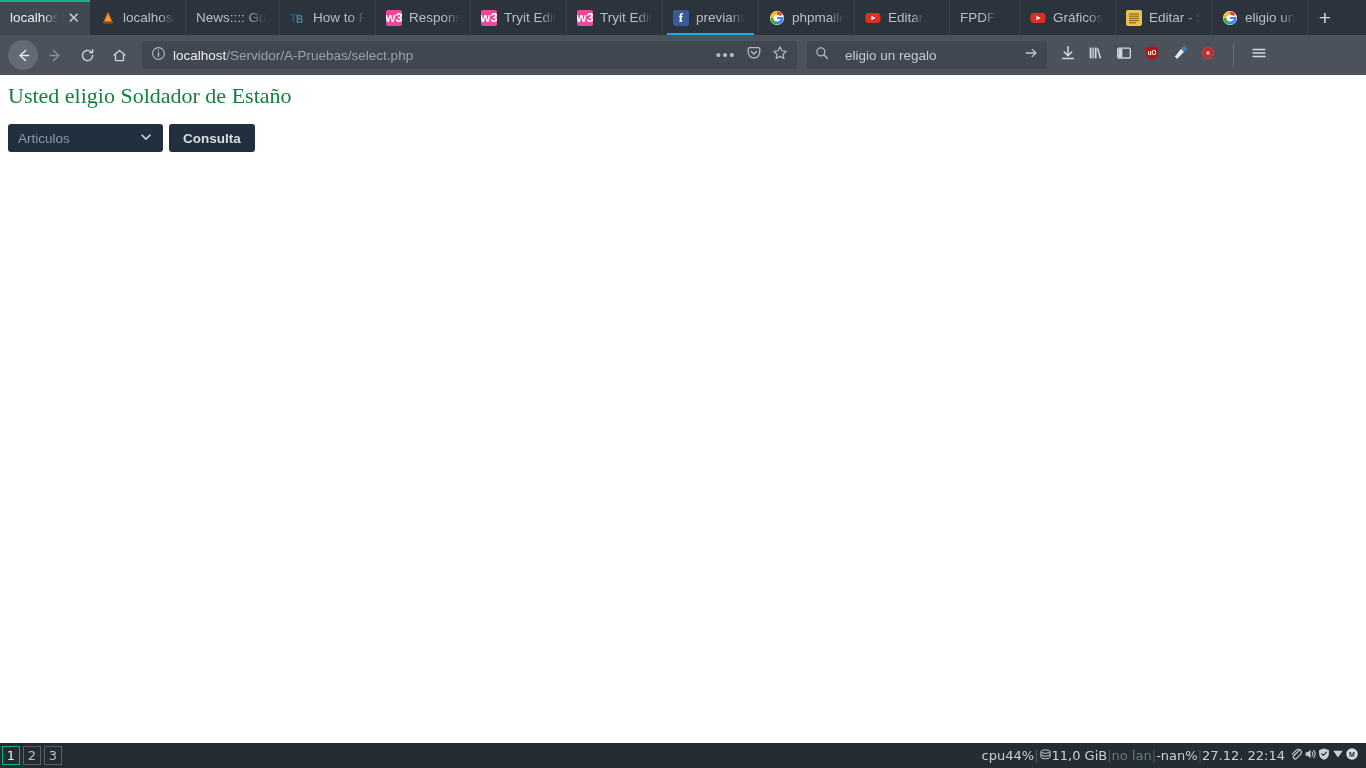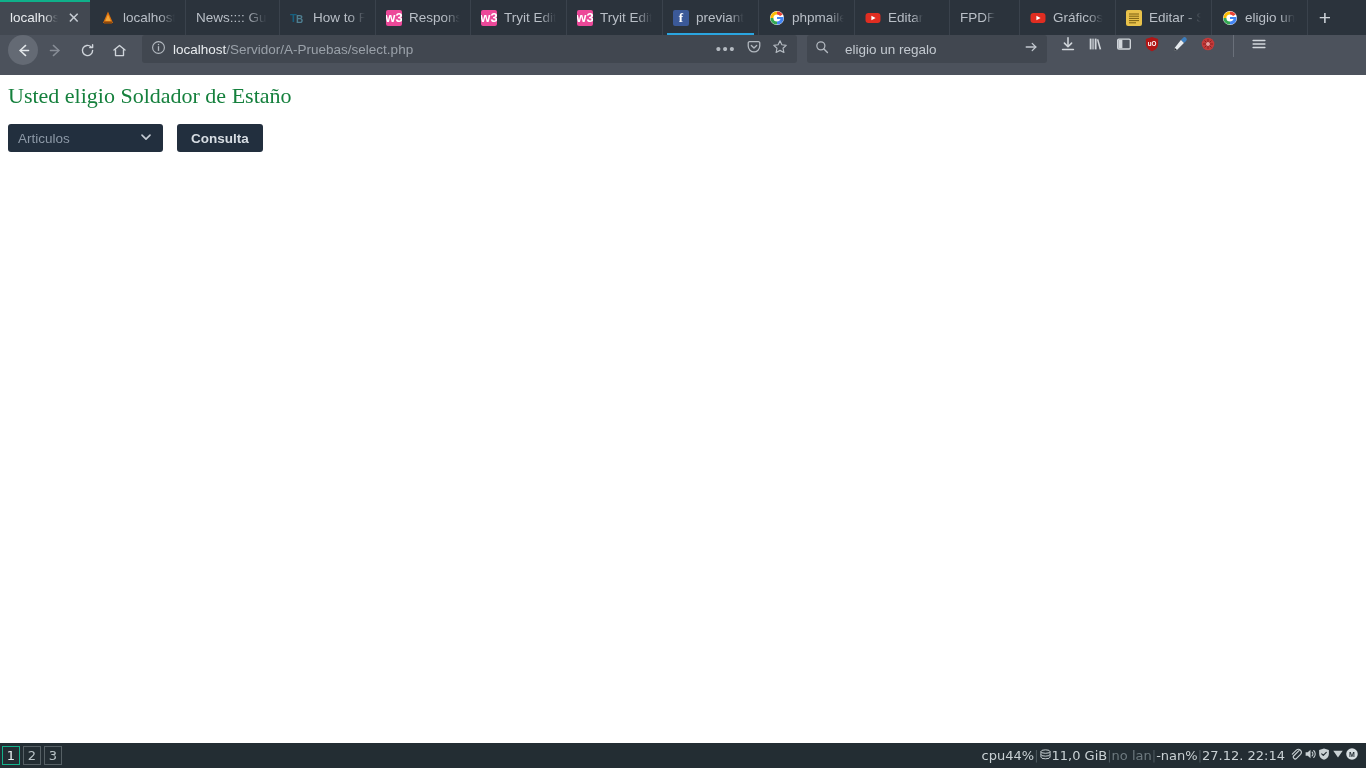--- a/index.html
+++ b/index.html
@@ -45,22 +45,22 @@
   .fav-fb { background: #3b5998; color: #ffffff; font-family: "Liberation Serif", serif; font-size: 13px; }
   .fav-tb { background: transparent; color: #1a6aa5; font-size: 11px; }
   .fav-moz { background: transparent; }
   .fav-yt { background: transparent; }
   .fav-g  { background: transparent; }
   .fav-edit { background: #e8c34a; }
 
   .newtab { display: flex; align-items: center; justify-content: center;
             width: 34px; color: #ced3d9; font-size: 21px; flex: 0 0 34px; }
 
-  .navbar { height: 40px; background: #4c525c; display: flex; align-items: flex-start;
-            padding: 0 8px; box-sizing: border-box; gap: 2px; }
+  .navbar { height: 40px; background: #4c525c; display: flex; align-items: center;
+            padding: 16px 8px; box-sizing: border-box; gap: 2px; }
   .navbtn { width: 30px; height: 30px; display: flex; align-items: center; justify-content: center;
             color: #cfd4da; }
   .navbtn.back { background: #646a74; border-radius: 50%; color: #e3e7ea; }
   .navbtn.fwd { color: #878d96; }
 
   .urlbar { flex: 0 0 auto; width: 655px; height: 28px; background: #414750;
             border-radius: 3px; display: flex; align-items: center; gap: 7px;
             padding: 0 9px; box-sizing: border-box; margin-left: 6px; }
   .urlbar .urltext { font-size: 13.5px; color: #9aa1a9; white-space: nowrap; overflow: hidden; }
   .urlbar .urltext b { color: #e9ecef; font-weight: normal; }
@@ -71,21 +71,21 @@
                padding: 0 8px; box-sizing: border-box; margin-left: 8px; }
   .searchbar .sval { font-size: 13.5px; color: #c3c9d0; white-space: nowrap; overflow: hidden; flex: 1; }
 
   .toolicons { display: flex; align-items: center; gap: 10px; margin-left: 10px; color: #d2d7dc; }
   .divider-v { width: 1px; height: 22px; background: #6a707a; margin: 0 6px; }
 
   
   .page { position: absolute; left: 0; top: 75px; right: 0; bottom: 25px; background: #ffffff; }
   .page-h { font-family: "Liberation Serif", serif; font-size: 22px; color: #15803d;
             margin: 8px 0 0 8px; }
-  .controls { display: flex; align-items: center; gap: 14px; margin: 15px 0 0 8px; }
+  .controls { display: flex; align-items: center; gap: 6px; margin: 15px 0 0 8px; }
   .sel { width: 155px; height: 28px; background: #222f3e; border: none; border-radius: 3px;
          color: #8c98a6; font-size: 13.5px; display: flex; align-items: center;
          padding: 0 10px; box-sizing: border-box; }
   .sel .chev { margin-left: auto; color: #c5ccd4; font-size: 12px; }
   .btn { height: 28px; background: #222f3e; border: none; border-radius: 3px;
          color: #d7dde3; font-size: 13.5px; font-weight: bold; padding: 0 14px;
          display: flex; align-items: center; }
 
   
   .taskbar { position: absolute; left: 0; bottom: 0; width: 1366px; height: 25px;

